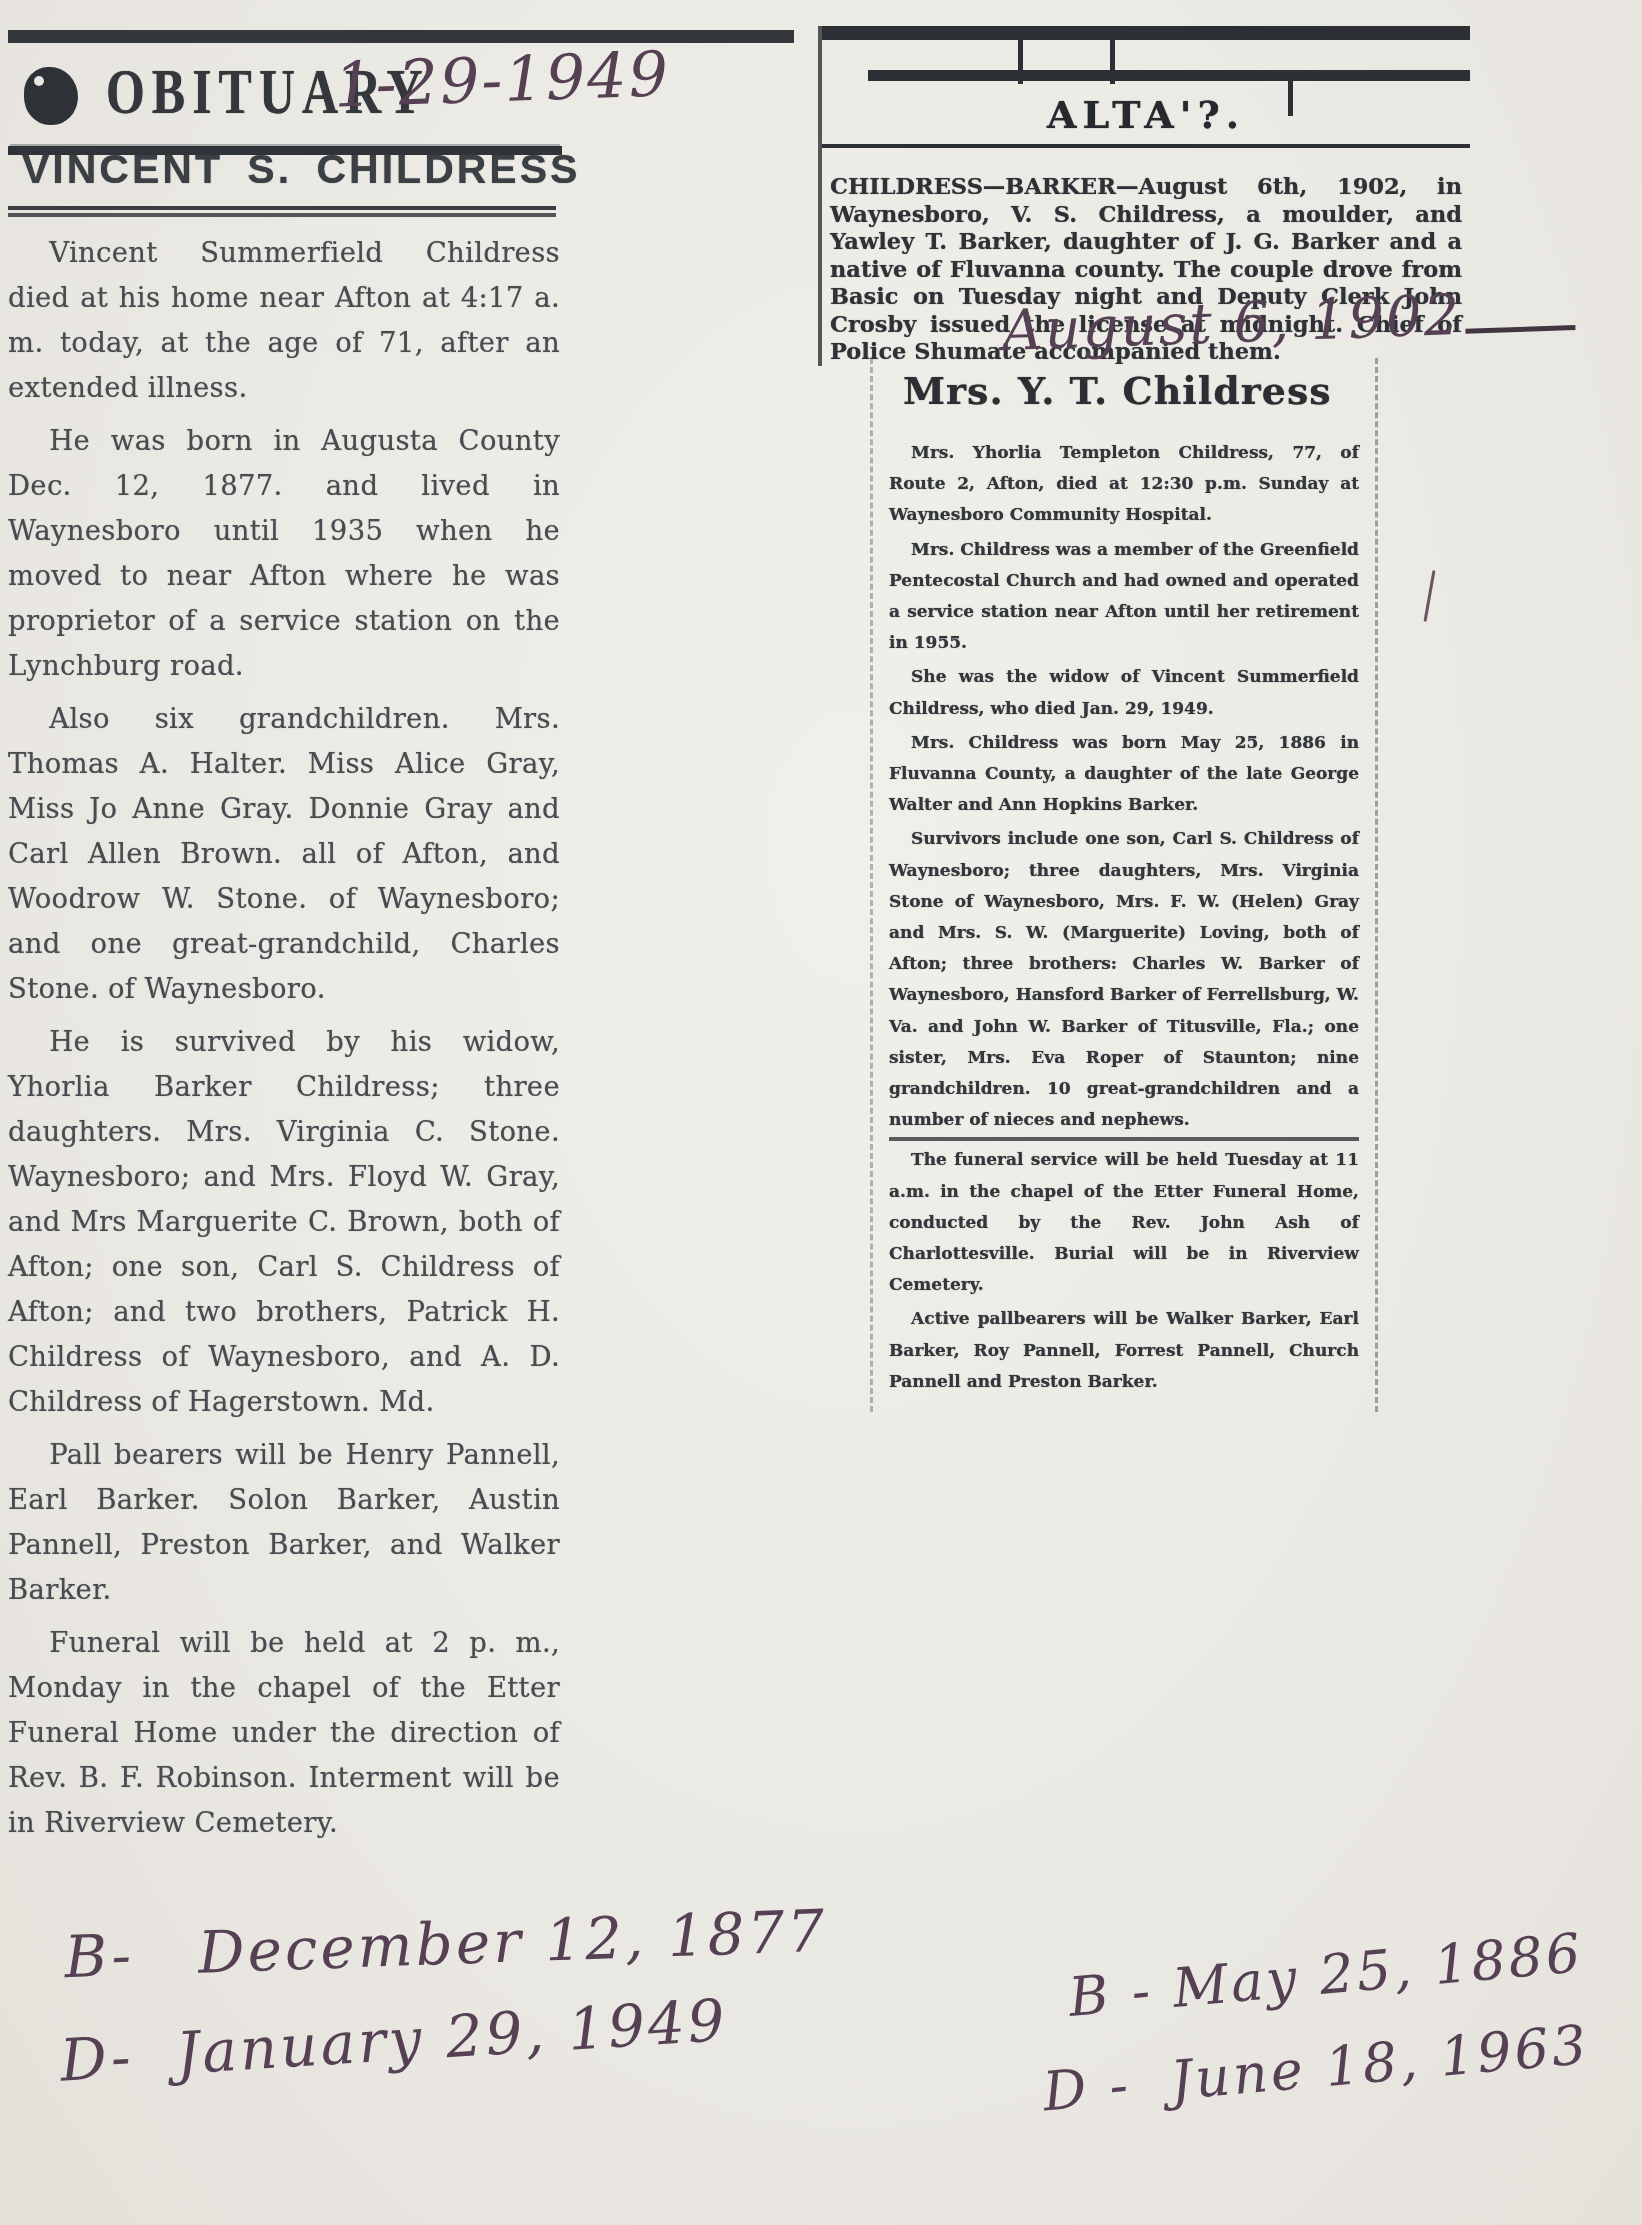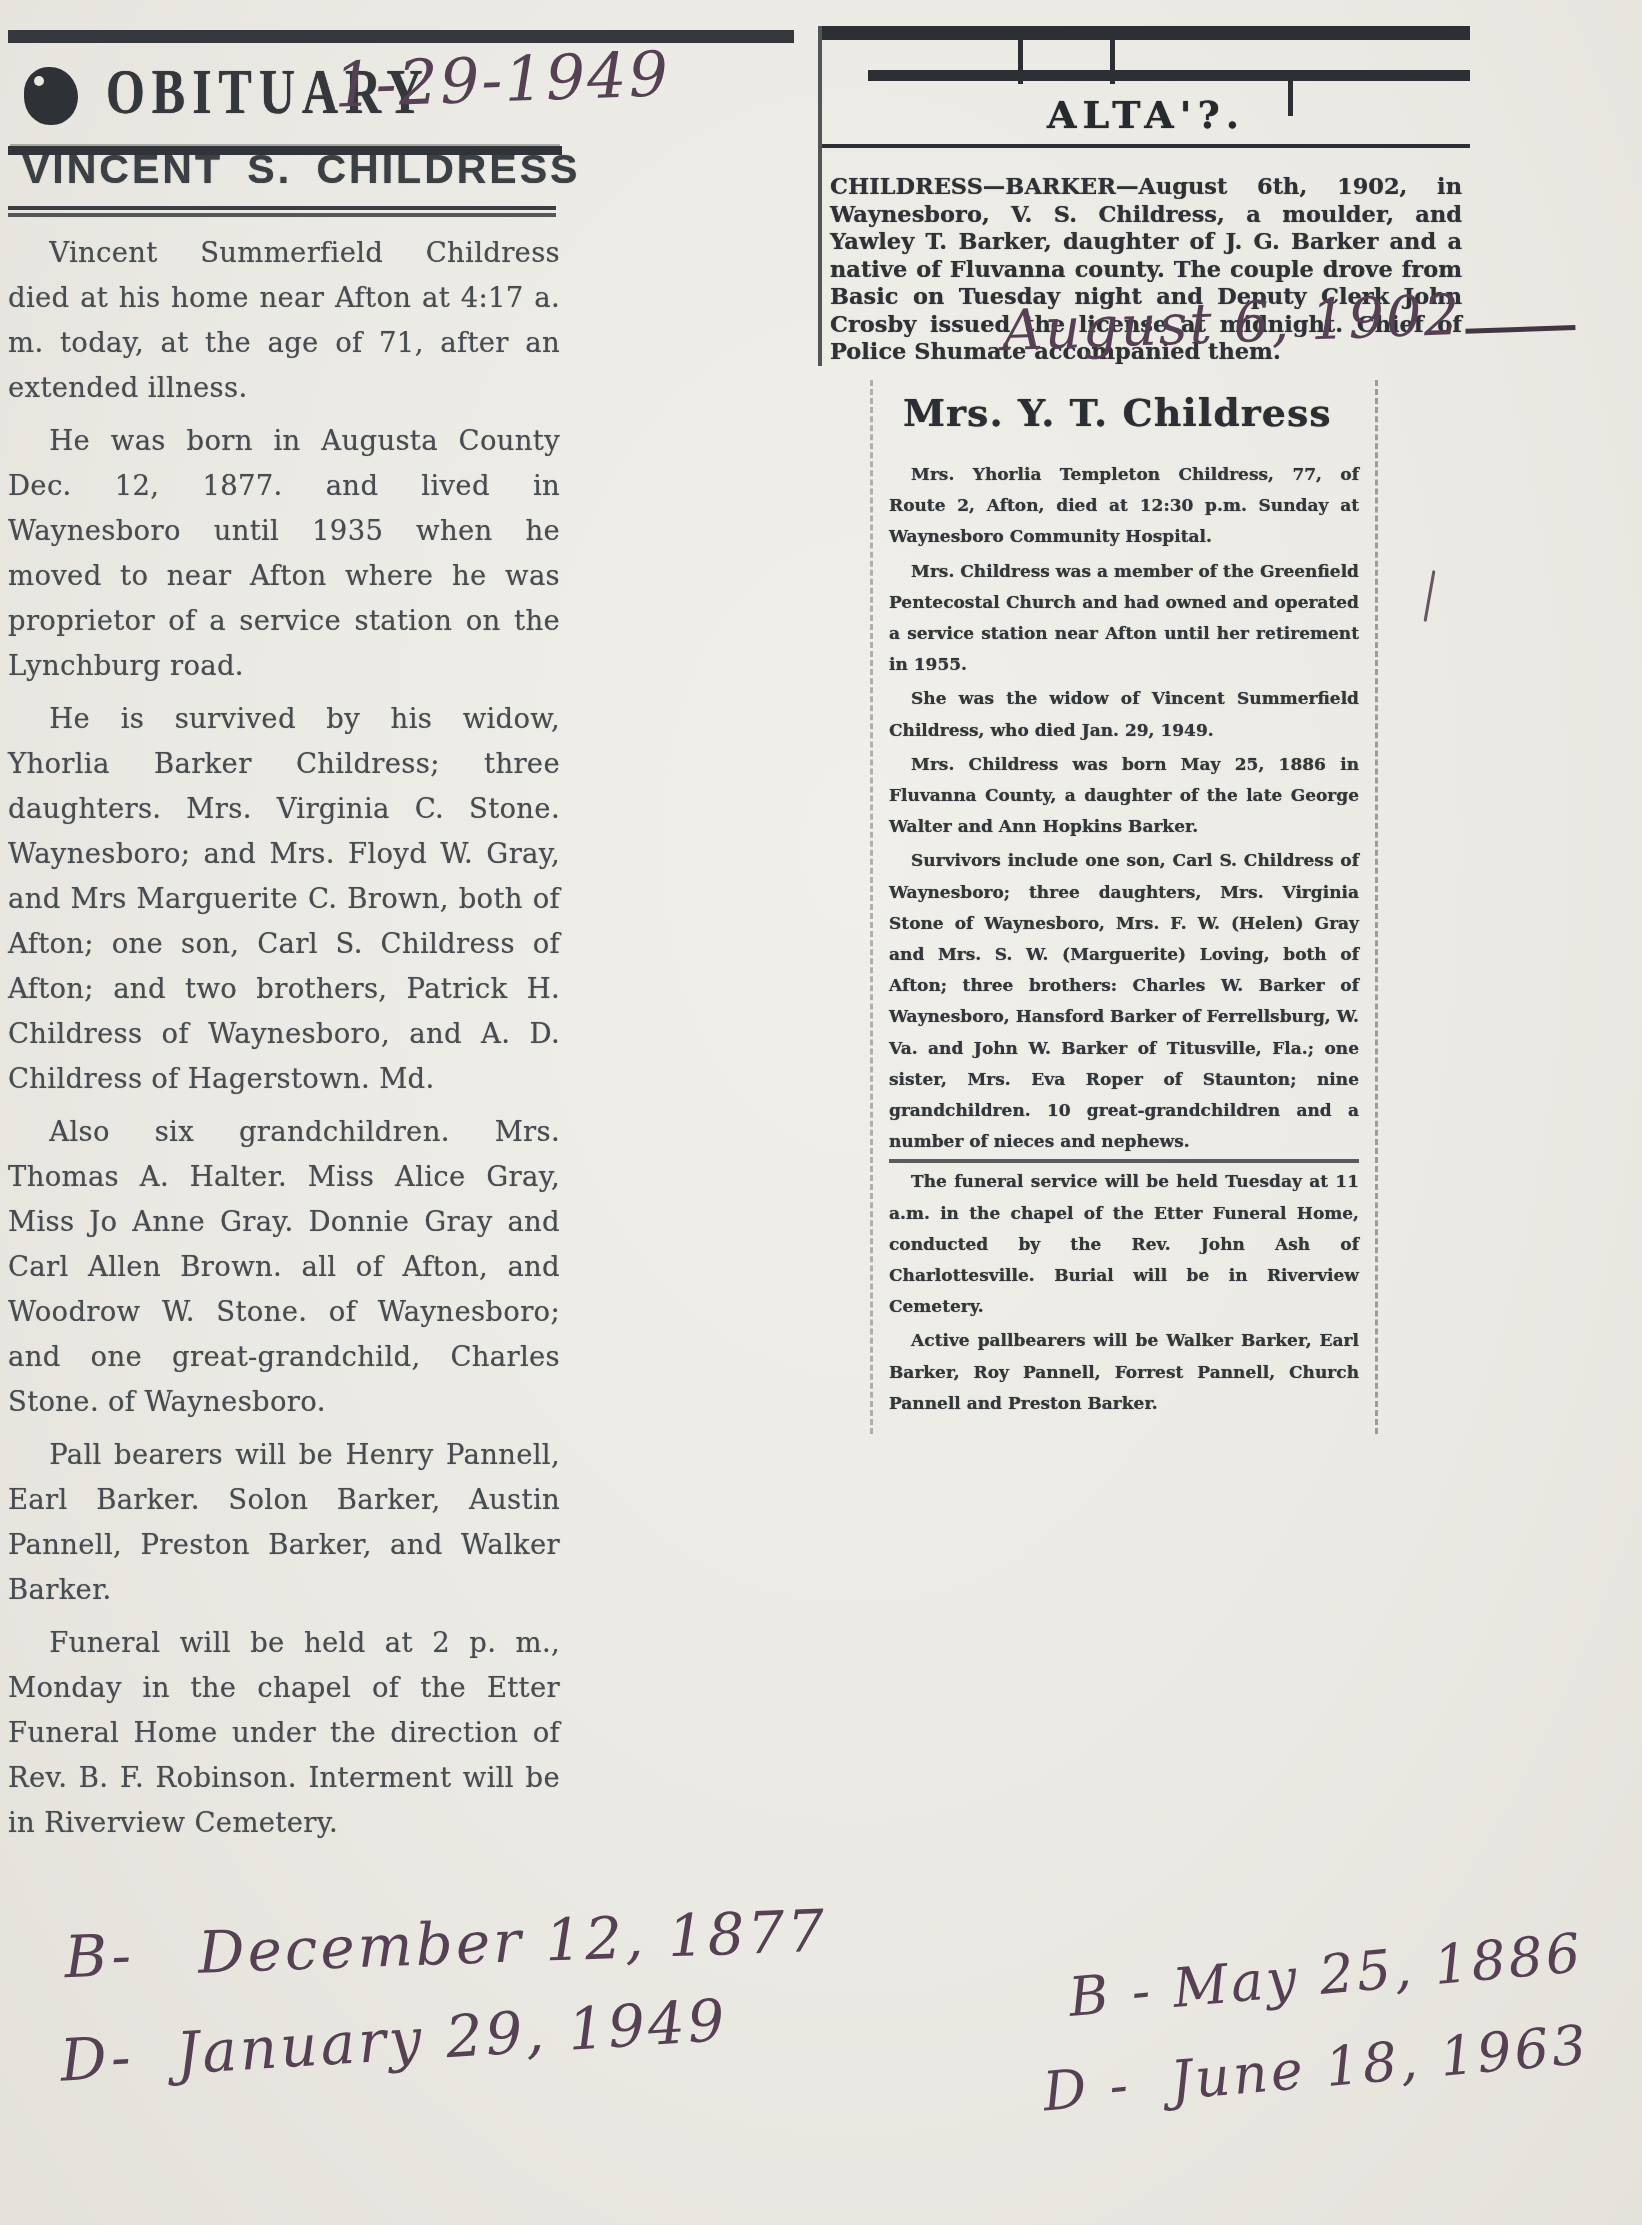--- a/index.html
+++ b/index.html
@@ -52,21 +52,21 @@
     font-size:38px;font-weight:bold;letter-spacing:6px;color:#26292d;text-shadow:0 0 1px #26292d;
   }
   .marriage-body{
     margin:25px 8px 0;font-size:22.5px;line-height:27.5px;font-weight:bold;text-align:justify;
     color:#2e3236;text-shadow:0 0 1px rgba(46,50,54,.7);
   }
   .marriage-date{position:absolute;left:1002px;top:288px;font-size:56px;letter-spacing:2px;transform:rotate(-2deg);white-space:pre;}
   .marriage-date::after{content:"";display:inline-block;width:110px;border-bottom:5px solid #413641;margin-left:4px;}
   
   .right-clip{
-    position:absolute;left:870px;top:380px;width:508px;padding:6px 16px 12px;box-sizing:border-box;
+    position:absolute;left:870px;top:358px;width:508px;padding:6px 16px 12px;box-sizing:border-box;
     border-left:3px dashed rgba(80,82,88,.4);border-right:3px dashed rgba(80,82,88,.5);
   }
   .yt-headline{
     margin:4px 0 24px 14px;font-size:38px;font-weight:bold;color:#2b2f33;letter-spacing:1px;
     text-shadow:0 0 1px rgba(43,47,51,.85);
   }
   .right-body{font-size:17px;line-height:31.2px;font-weight:bold;text-align:justify;color:#32373b;
     text-shadow:0 0 1px rgba(50,55,59,.75);}
   .right-body .para{margin:0 0 3px;text-indent:1.3em;}
   .right-body .para:nth-child(5){border-bottom:4px solid rgba(50,55,59,.8);padding-bottom:2px;}
@@ -89,22 +89,22 @@
     <div class="obit-header-rule"></div>
   </div>
 
   <h1 class="v-headline">VINCENT S. CHILDRESS</h1>
   <div class="headline-rule"></div>
 
   <div class="left-body">
 
   <p class="para">Vincent Summerfield Childress died at his home near Afton at 4:17 a. m. today, at the age of 71, after an extended illness.</p>
       <p class="para">He was born in Augusta County Dec. 12, 1877. and lived in Waynesboro until 1935 when he moved to near Afton where he was proprietor of a service station on the Lynchburg road.</p>
+      <p class="para">Also six grandchildren. Mrs. Thomas A. Halter. Miss Alice Gray, Miss Jo Anne Gray. Donnie Gray and Carl Allen Brown. all of Afton, and Woodrow W. Stone. of Waynesboro; and one great-grandchild, Charles Stone. of Waynesboro.</p>
       <p class="para">He is survived by his widow, Yhorlia Barker Childress; three daughters. Mrs. Virginia C. Stone. Waynesboro; and Mrs. Floyd W. Gray, and Mrs Marguerite C. Brown, both of Afton; one son, Carl S. Childress of Afton; and two brothers, Patrick H. Childress of Waynesboro, and A. D. Childress of Hagerstown. Md.</p>
-      <p class="para">Also six grandchildren. Mrs. Thomas A. Halter. Miss Alice Gray, Miss Jo Anne Gray. Donnie Gray and Carl Allen Brown. all of Afton, and Woodrow W. Stone. of Waynesboro; and one great-grandchild, Charles Stone. of Waynesboro.</p>
       <p class="para">Pall bearers will be Henry Pannell, Earl Barker. Solon Barker, Austin Pannell, Preston Barker, and Walker Barker.</p>
       <p class="para">Funeral will be held at 2 p. m., Monday in the chapel of the Etter Funeral Home under the direction of Rev. B. F. Robinson. Interment will be in Riverview Cemetery.</p>
     </div>
 
   <div class="hand-left hand">
 
   <div class="hand-line">B-   December 12, 1877</div>
       <div class="hand-line">D-  January 29, 1949</div>
     </div>
 

